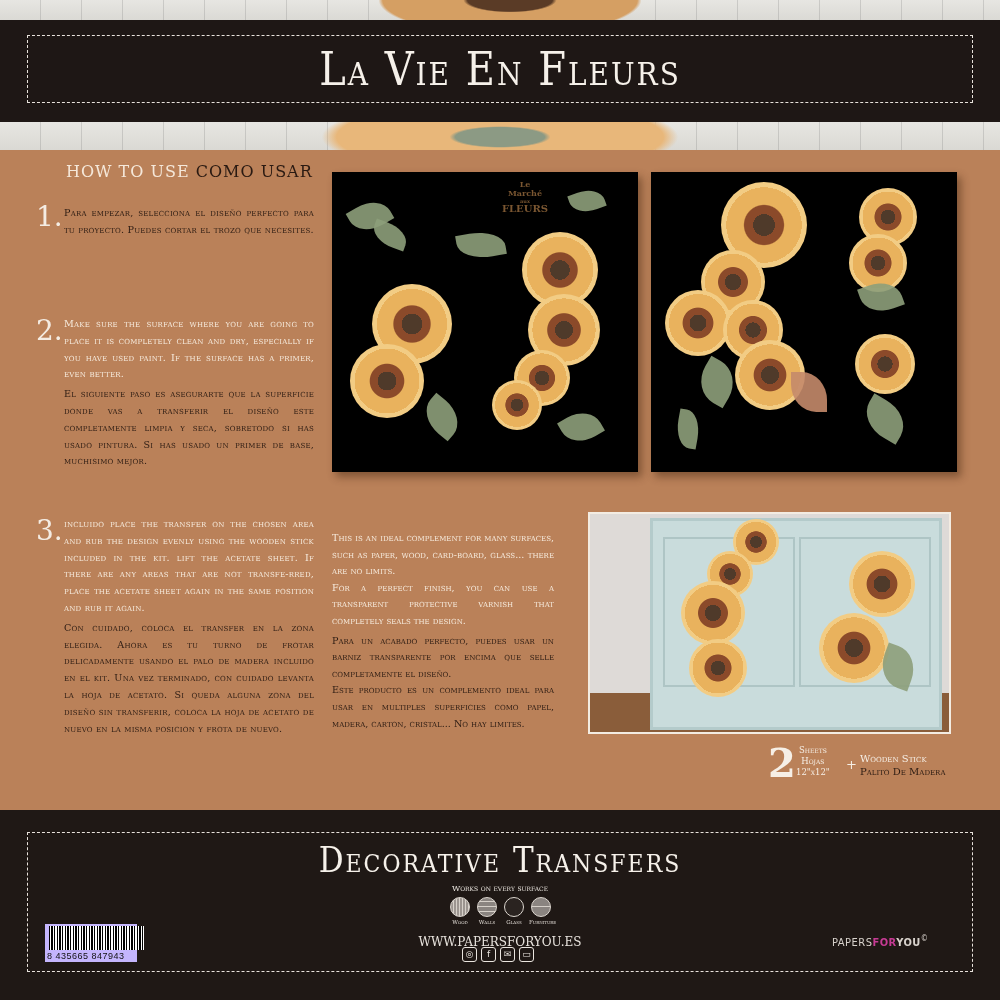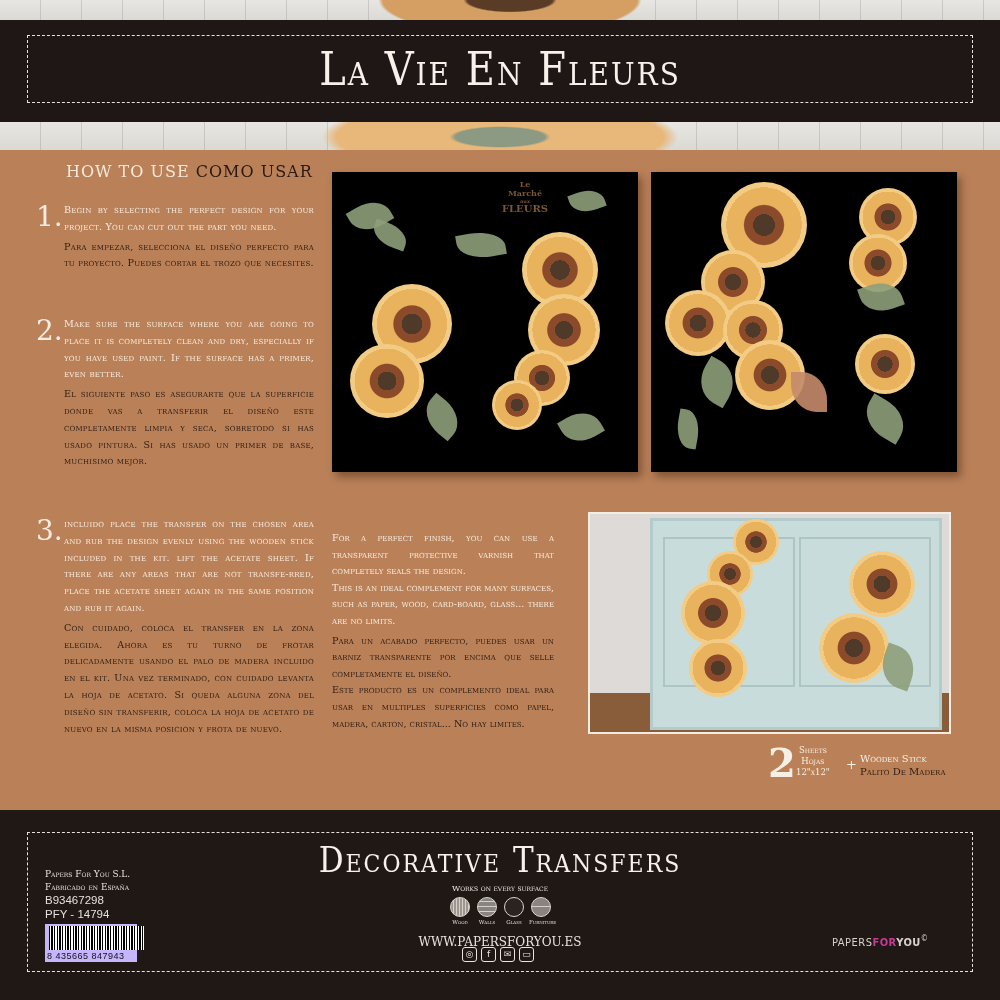--- a/index.html
+++ b/index.html
@@ -111,21 +111,20 @@
 <div class="body-area">
 
   <div class="howto-title">
     <span>HOW TO USE</span>
     <span class="es">COMO USAR</span>
   </div>
 
   <div class="step" style="top:52px;">
     <div class="step-num">1.</div>
     <div class="step-text">
-      <div class="en">Begin by selecting the perfect design for your project. You can cut out the part you need.</div>
       <div class="es-text">Para empezar, selecciona el diseño perfecto para tu proyecto. Puedes cortar el trozo que necesites.</div>
     </div>
   </div>
 
   <div class="step" style="top:166px;">
     <div class="step-num">2.</div>
     <div class="step-text">
       <div class="en">Make sure the surface where you are going to place it is completely clean and dry, especially if you have used paint. If the surface has a primer, even better.</div>
       <div class="es-text">El siguiente paso es asegurarte que la superficie donde vas a transferir el diseño este completamente limpia y seca, sobretodo si has usado pintura. Si has usado un primer de base, muchisimo mejor.</div>
     </div>
@@ -133,22 +132,22 @@
 
   <div class="step" style="top:366px;">
     <div class="step-num">3.</div>
     <div class="step-text">
       <div class="en">incluido place the transfer on the chosen area and rub the design evenly using the wooden stick included in the kit. lift the acetate sheet. If there are any areas that are not transfe-rred, place the acetate sheet again in the same position and rub it again.</div>
       <div class="es-text">Con cuidado, coloca el transfer en la zona elegida. Ahora es tu turno de frotar delicadamente usando el palo de madera incluido en el kit. Una vez terminado, con cuidado levanta la hoja de acetato. Si queda alguna zona del diseño sin transferir, coloca la hoja de acetato de nuevo en la misma posicion y frota de nuevo.</div>
     </div>
   </div>
 
   <div class="para-block">
+    <div class="en">This is an ideal complement for many surfaces, such as paper, wood, card-board, glass... there are no limits.</div>
     <div class="en">For a perfect finish, you can use a transparent protective varnish that completely seals the design.</div>
-    <div class="en">This is an ideal complement for many surfaces, such as paper, wood, card-board, glass... there are no limits.</div>
     <div class="es-text">Para un acabado perfecto, puedes usar un barniz transparente por encima que selle completamente el diseño.</div>
     <div class="es-text" style="margin-top:0">Este producto es un complemento ideal para usar en multiples superficies como papel, madera, carton, cristal... No hay limites.</div>
   </div>
 
   <div class="sheet sheet-1">
     <div class="leaf" style="left:18px;top:30px;width:40px;height:28px;transform:rotate(-30deg);"></div>
     <div class="leaf" style="left:40px;top:52px;width:36px;height:22px;transform:rotate(20deg);"></div>
     <div class="leaf" style="left:125px;top:60px;width:48px;height:26px;transform:rotate(-10deg);"></div>
     <div class="leaf" style="left:238px;top:18px;width:34px;height:22px;transform:rotate(-20deg);"></div>
     <div style="position:absolute;left:158px;top:8px;width:70px;text-align:center;font-family:'DejaVu Serif',serif;font-weight:bold;color:#7a5631;font-size:8px;line-height:9px;">
@@ -209,26 +208,20 @@
       <div class="a">Wooden Stick</div>
       <div class="b">Palito De Madera</div>
     </div>
   </div>
 </div>
 
 <div class="dark-band band-bottom">
   <div class="dash-box"></div>
   <div class="footer-title">Decorative Transfers</div>
 
-  <div class="company">
-    <div class="sc">Papers For You S.L.</div>
-    <div class="sc">Fabricado en España</div>
-    <div class="mono">B93467298</div>
-    <div class="mono">PFY - 14794</div>
-  </div>
   <div class="barcode">
     <div class="bars"></div>
     <div class="digits">8 435665 847943</div>
   </div>
 
   <div class="works">Works on every surface</div>
   <div class="surfaces">
     <div class="surf" style="left:0;">
       <div class="ic" style="background:repeating-linear-gradient(90deg,#9c9590 0 2px,#d6d0c9 2px 3px);"></div>
       <div class="lbl">Wood</div>

